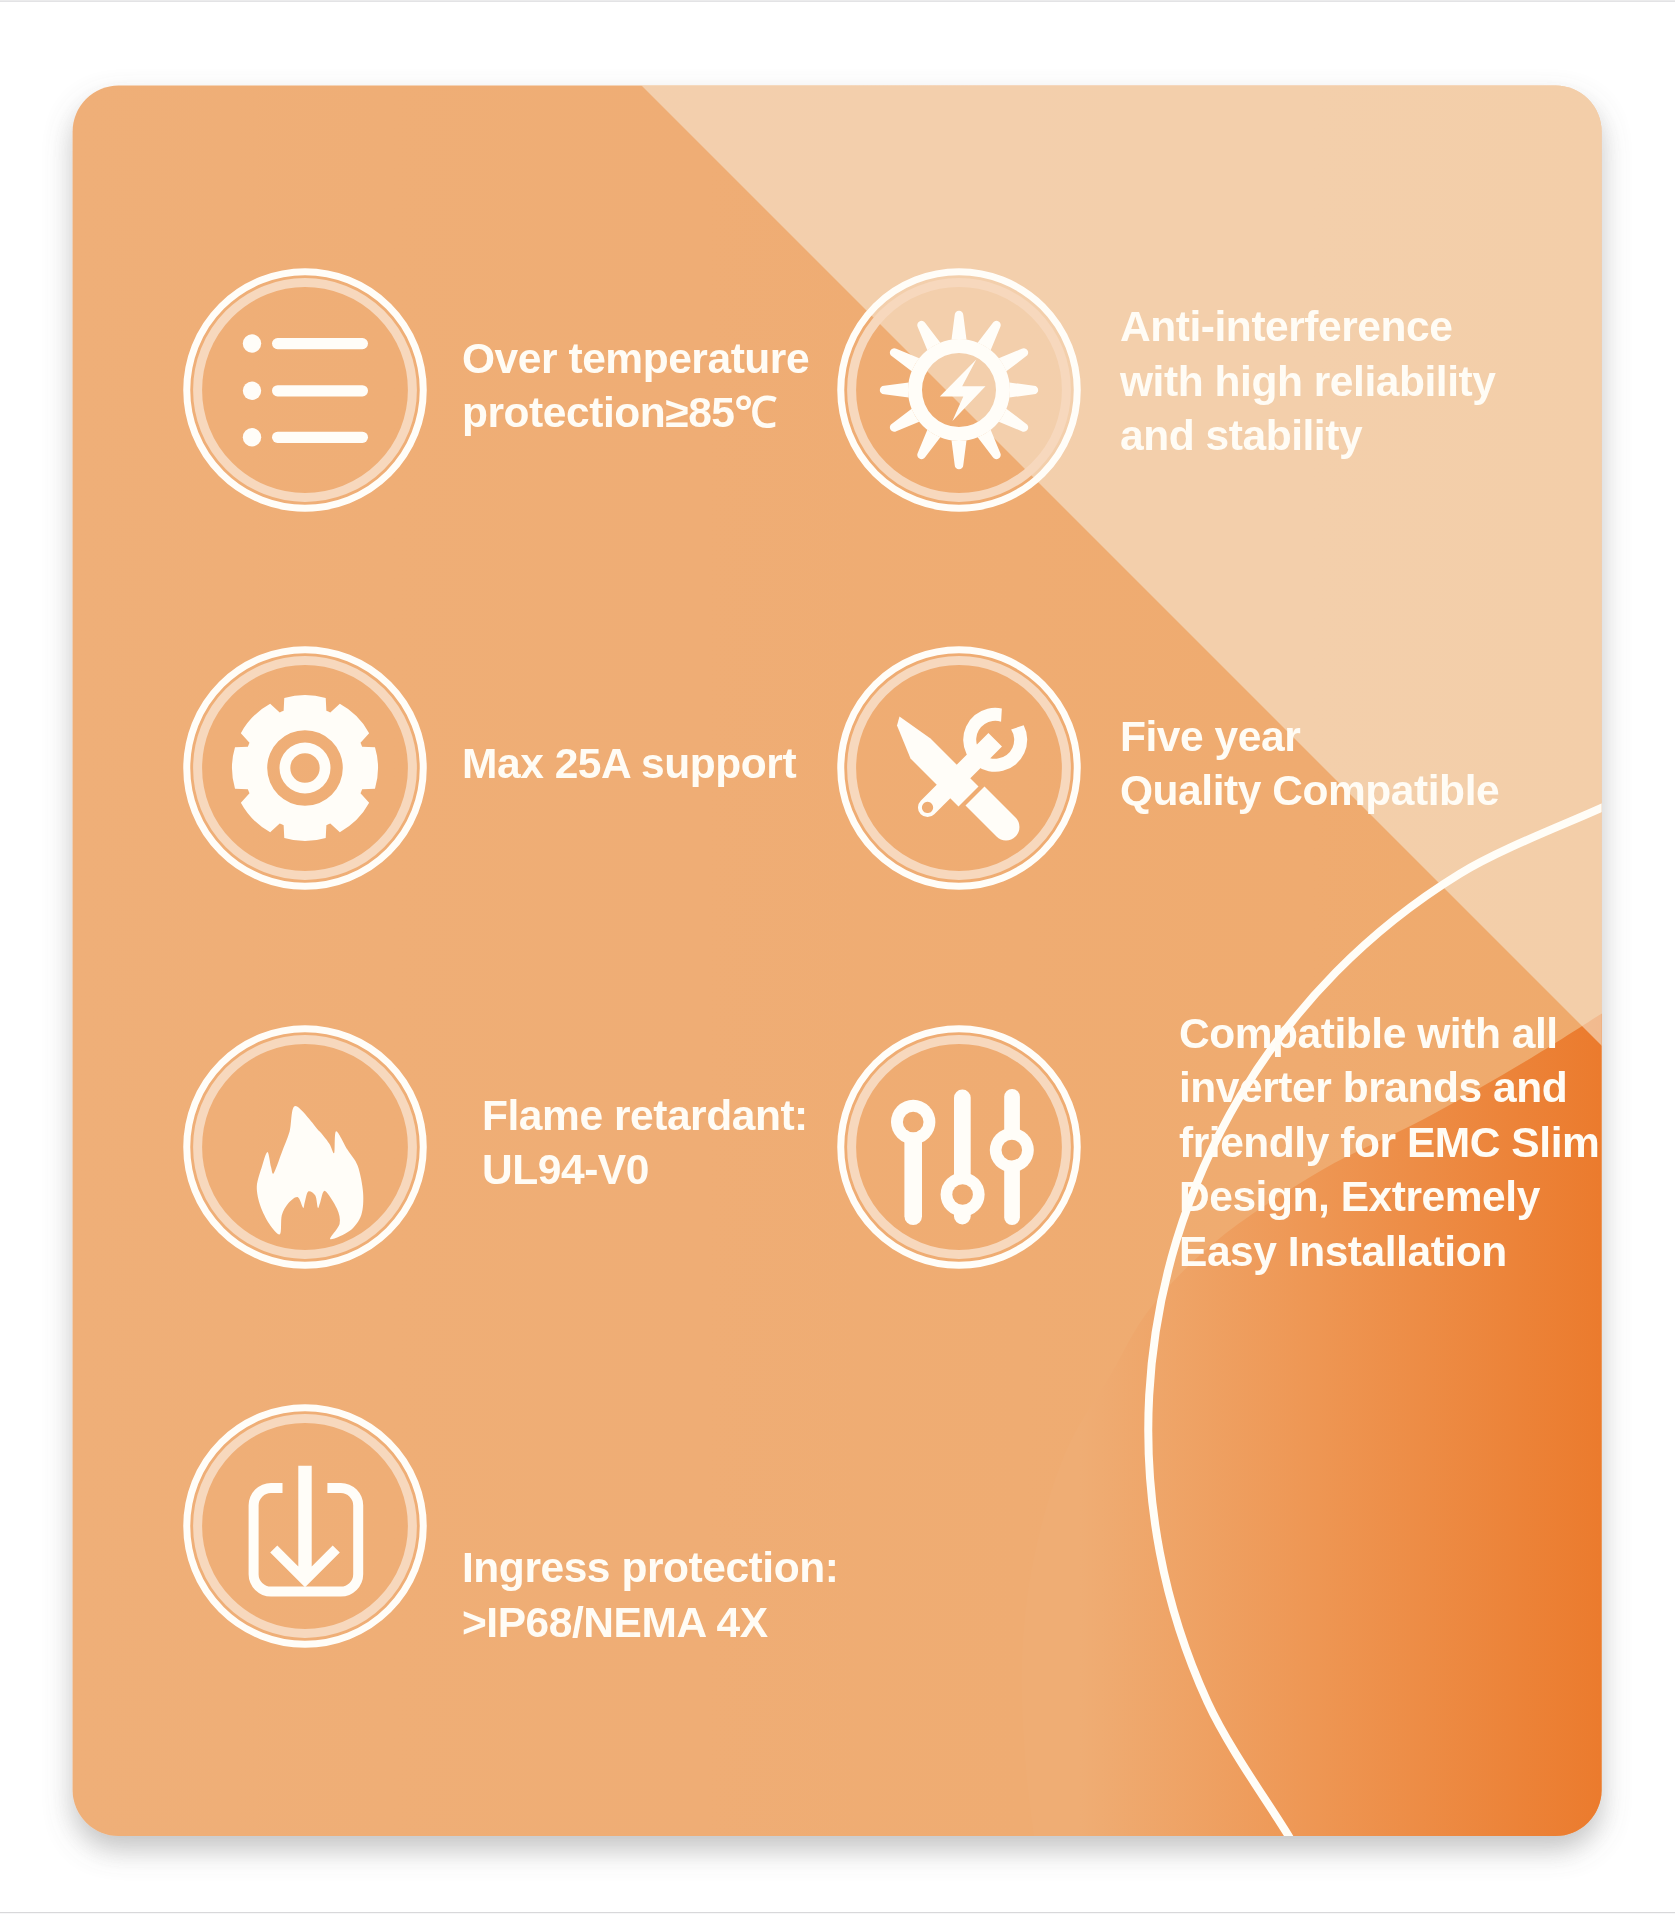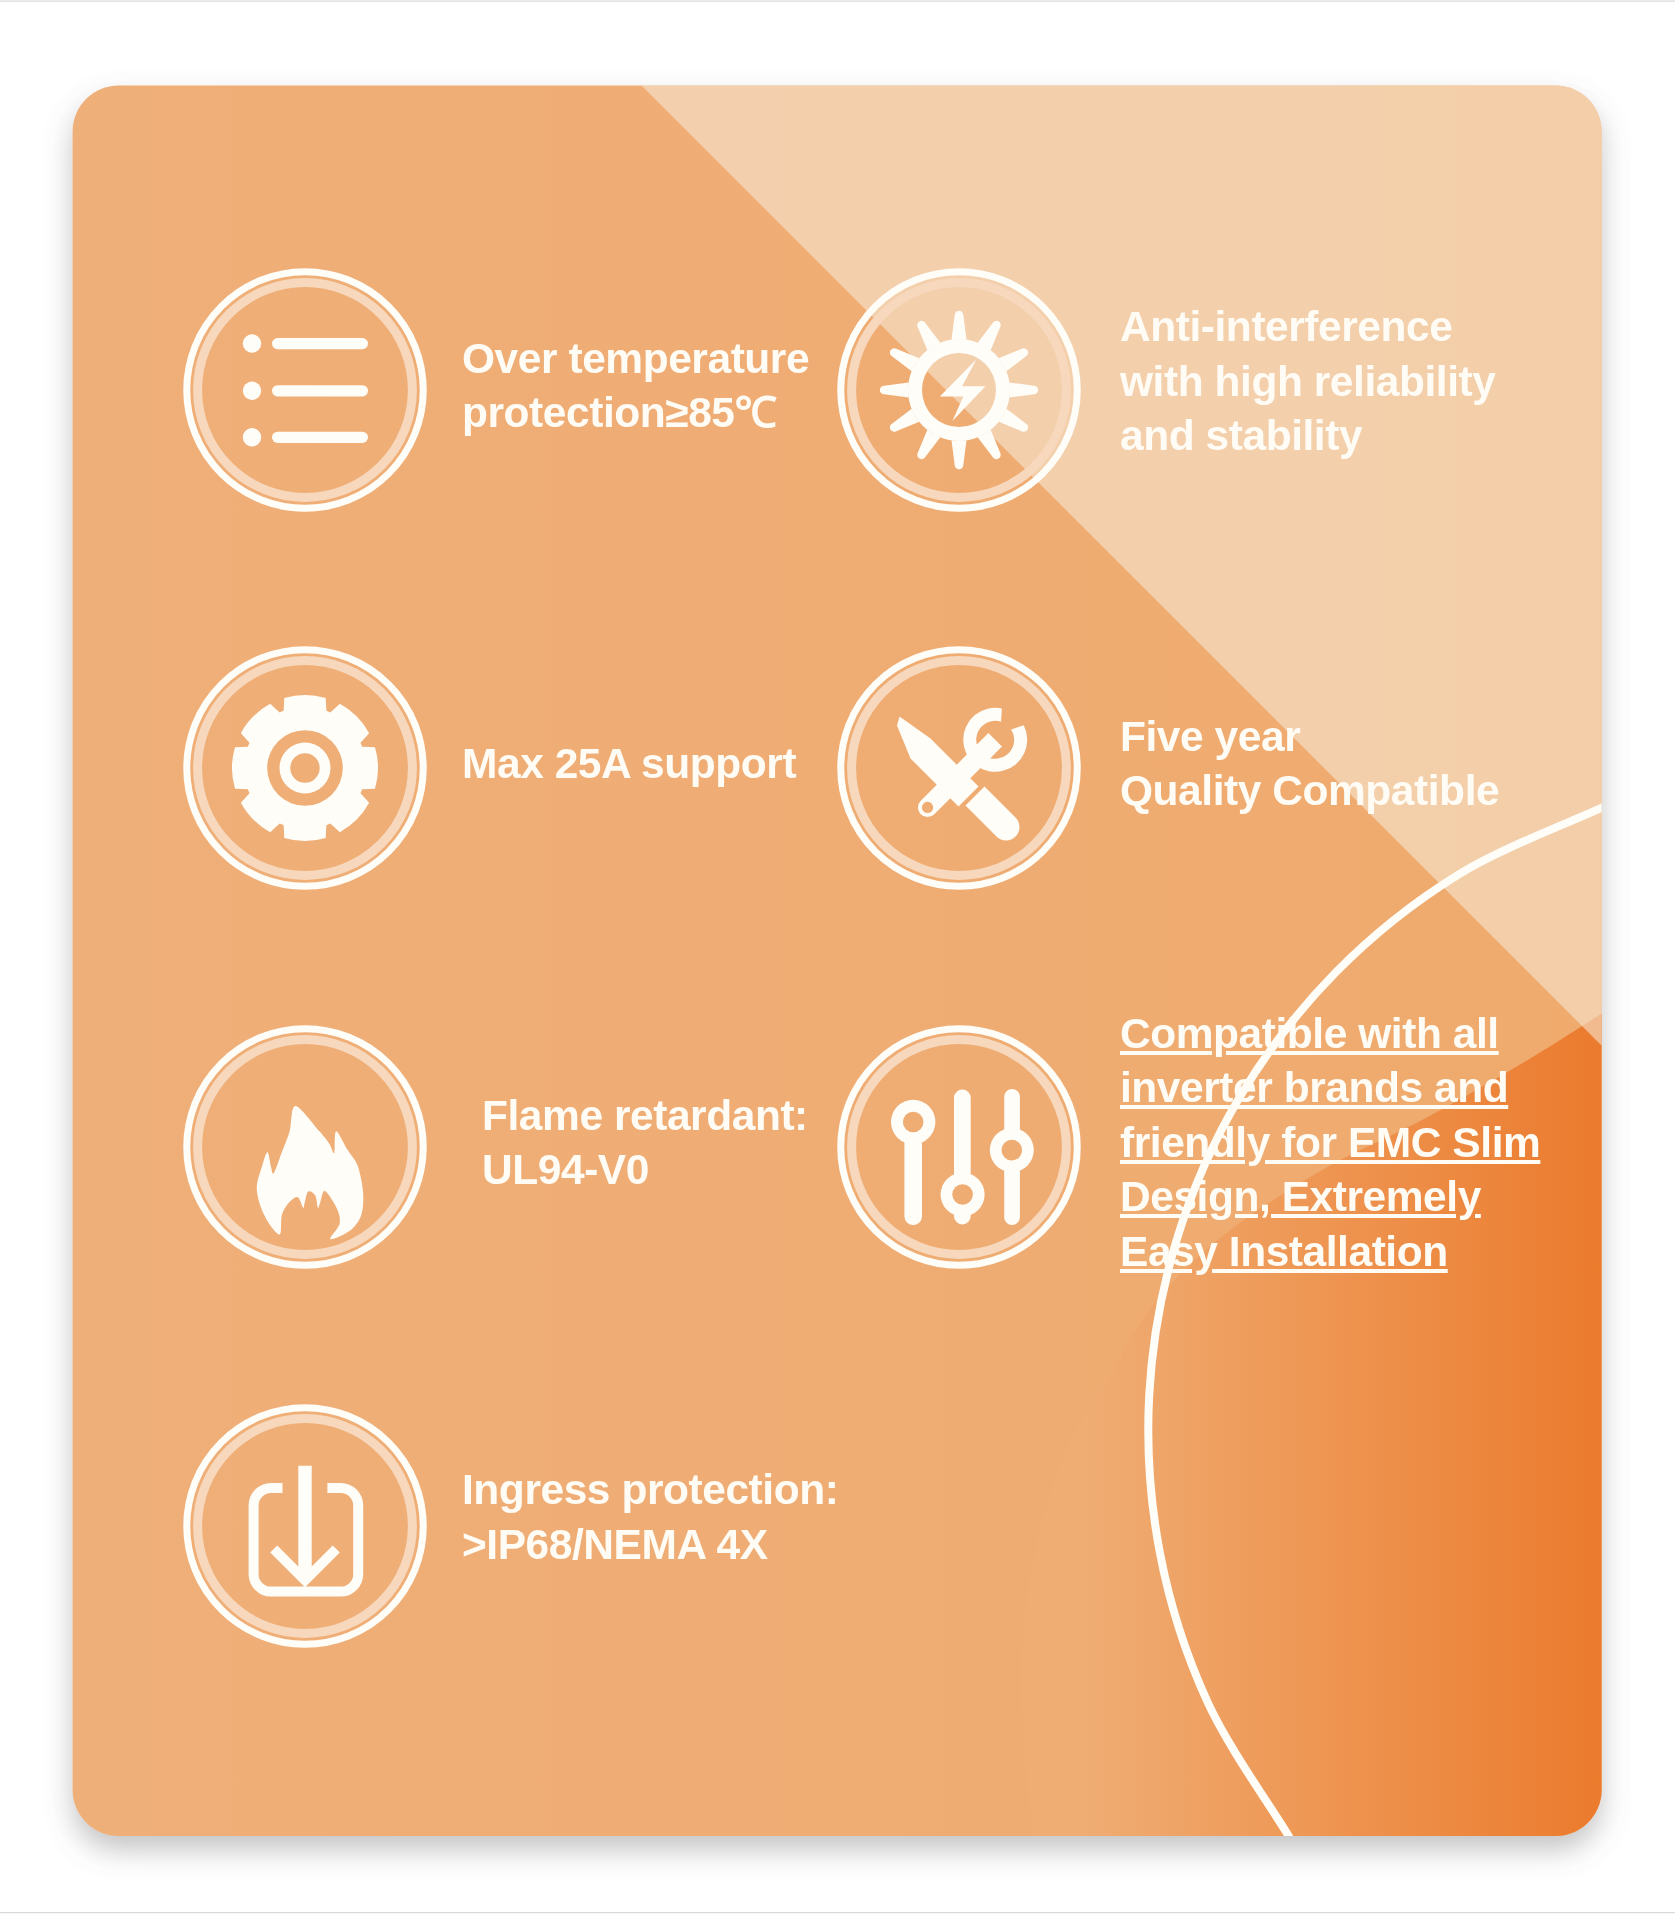--- a/index.html
+++ b/index.html
@@ -162,22 +162,22 @@
       <div class="ftext" style="left: 462px; top: 331.5px;">Over temperature
 protection≥85℃</div>
       <div class="ftext" style="left: 1120px; top: 300px;">Anti-interference
 with high reliability
 and stability</div>
       <div class="ftext" style="left: 462px; top: 736.75px;">Max 25A support</div>
       <div class="ftext" style="left: 1120px; top: 709.5px;">Five year
 Quality Compatible</div>
       <div class="ftext" style="left: 462px; top: 1088.5px; margin-left: 20px;">Flame retardant:
 UL94-V0</div>
-      <div class="ftext" style="left: 1120px; top: 1006.75px; text-decoration: underline;">Compatible with all
+      <div class="ftext" style="left: 1179px; top: 1006.75px;">Compatible with all
 inverter brands and
 friendly for EMC Slim
 Design, Extremely
 Easy Installation</div>
-      <div class="ftext" style="left: 462px; top: 1463px;">Ingress protection:
+      <div class="ftext" style="left: 462px; top: 1541px;">Ingress protection:
 &gt;IP68/NEMA 4X</div>
     </div>
 
 </div>
 
 </body></html>

